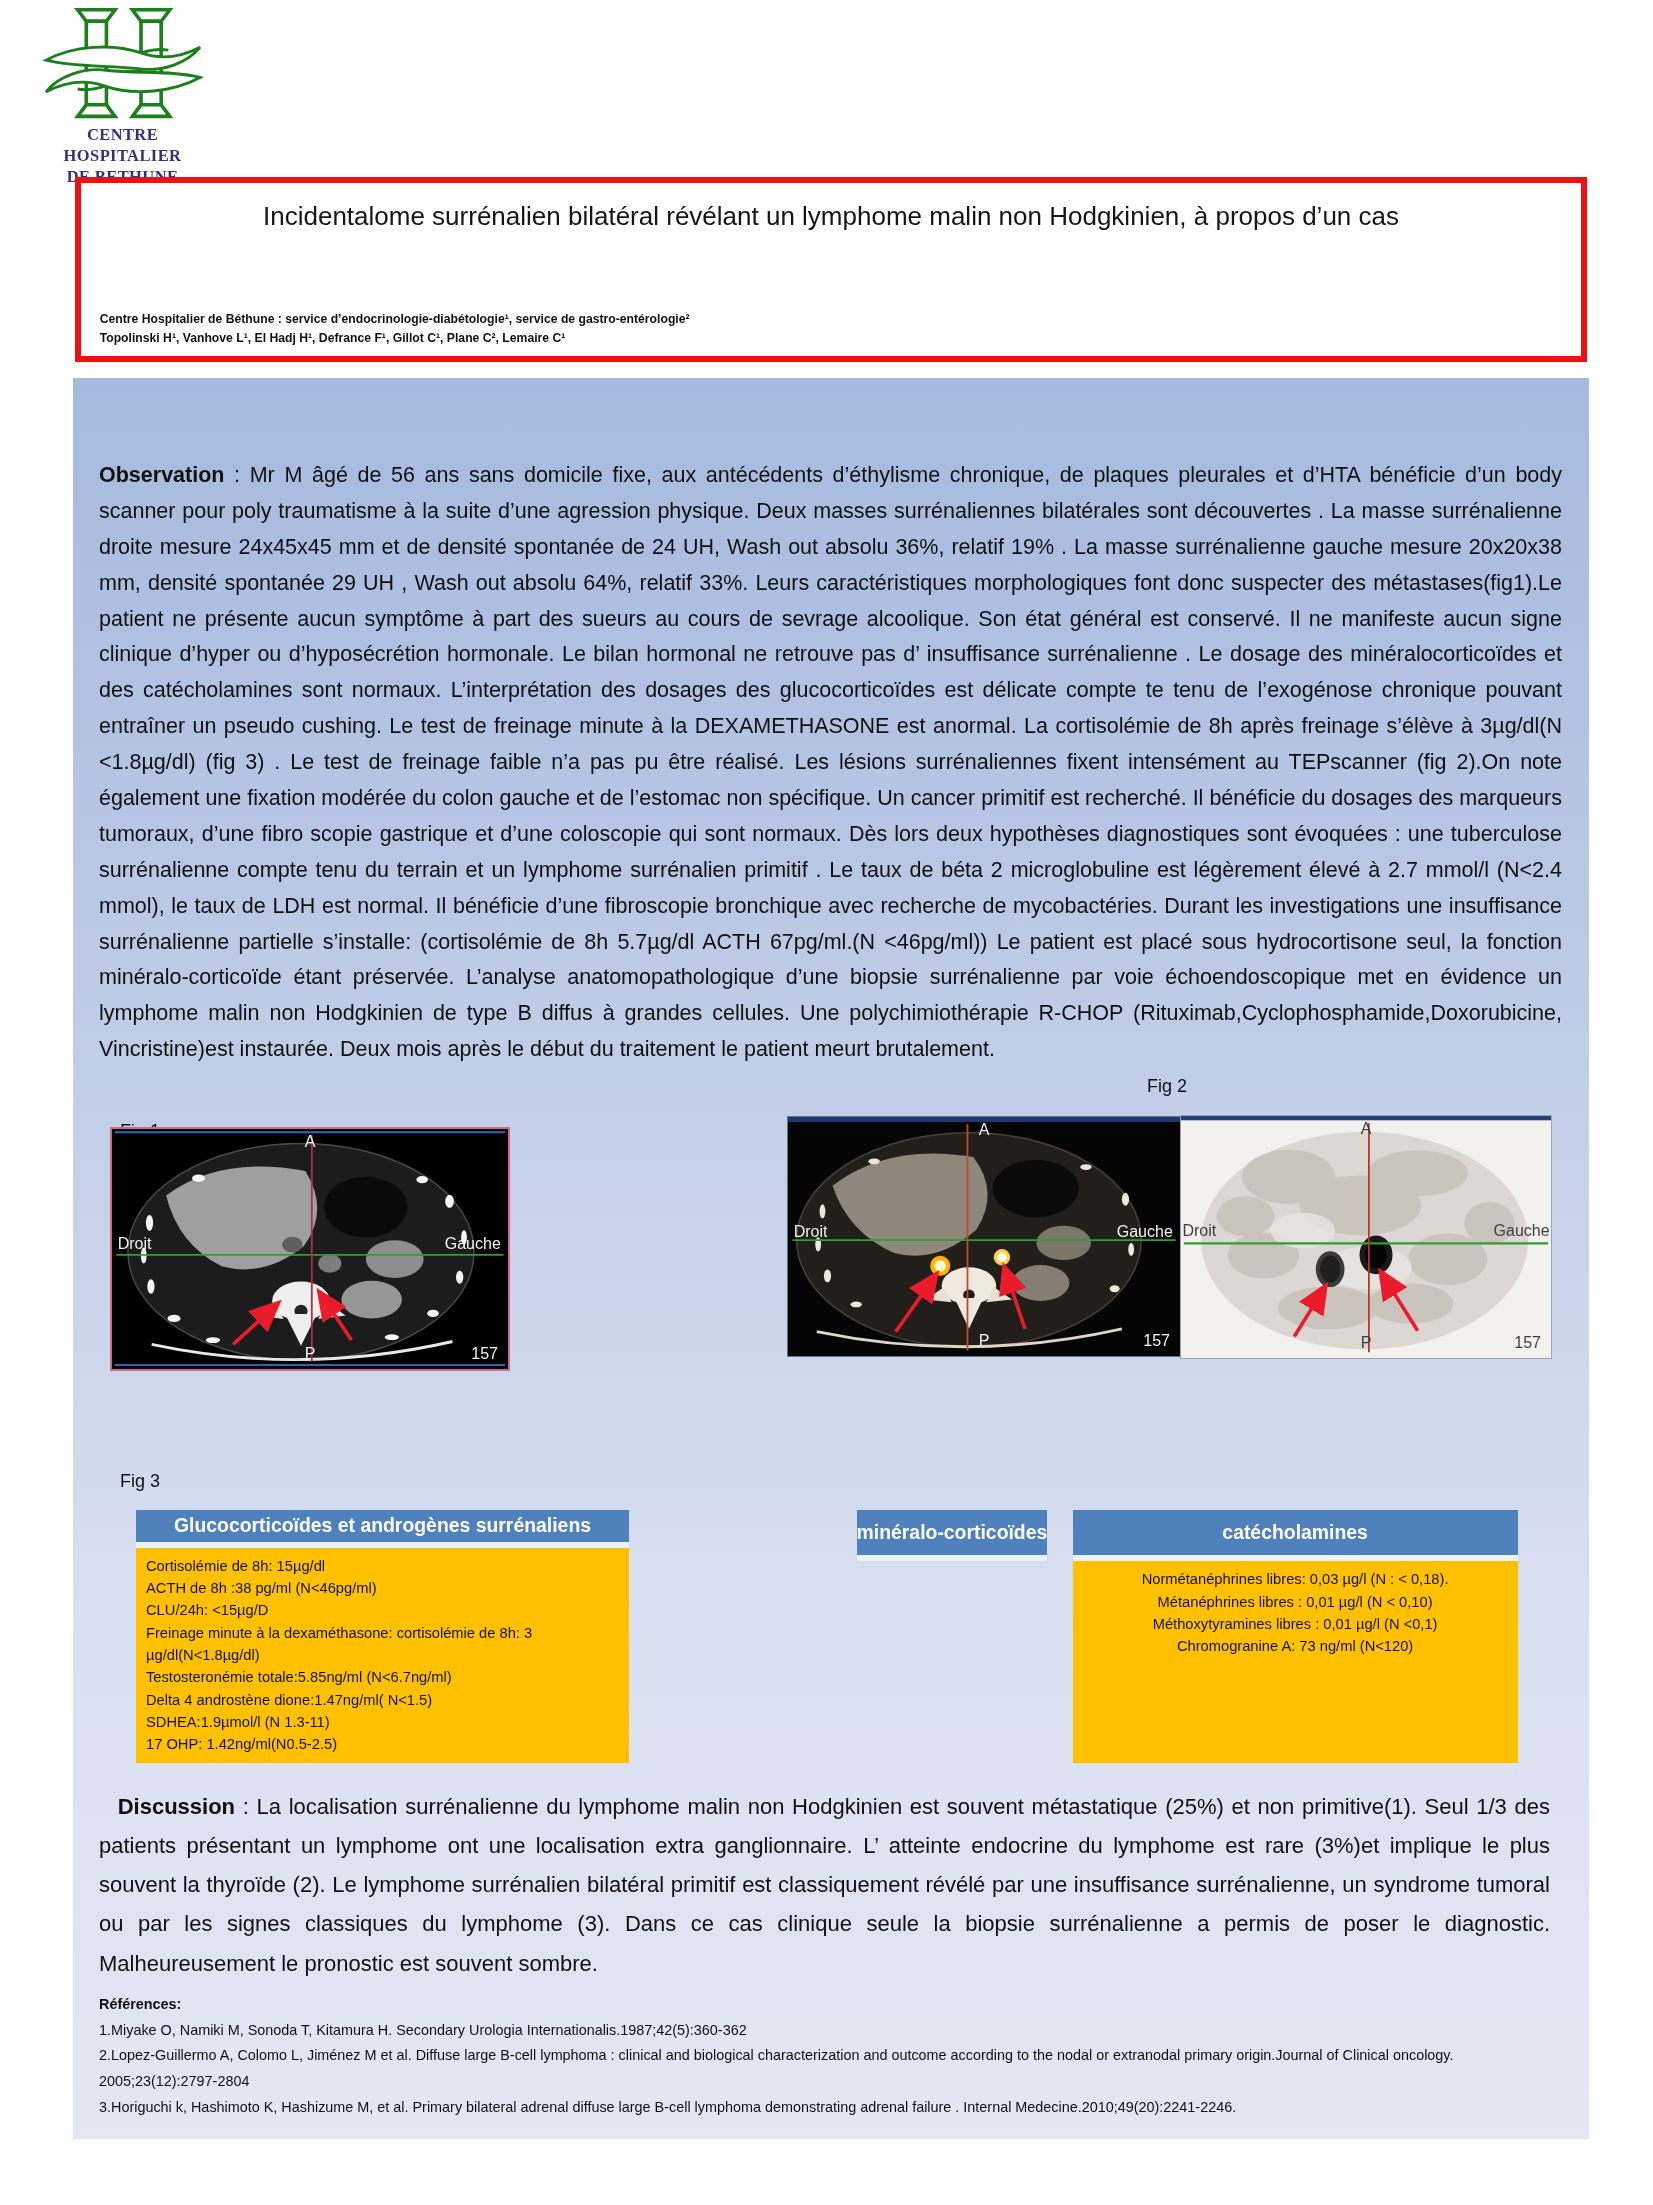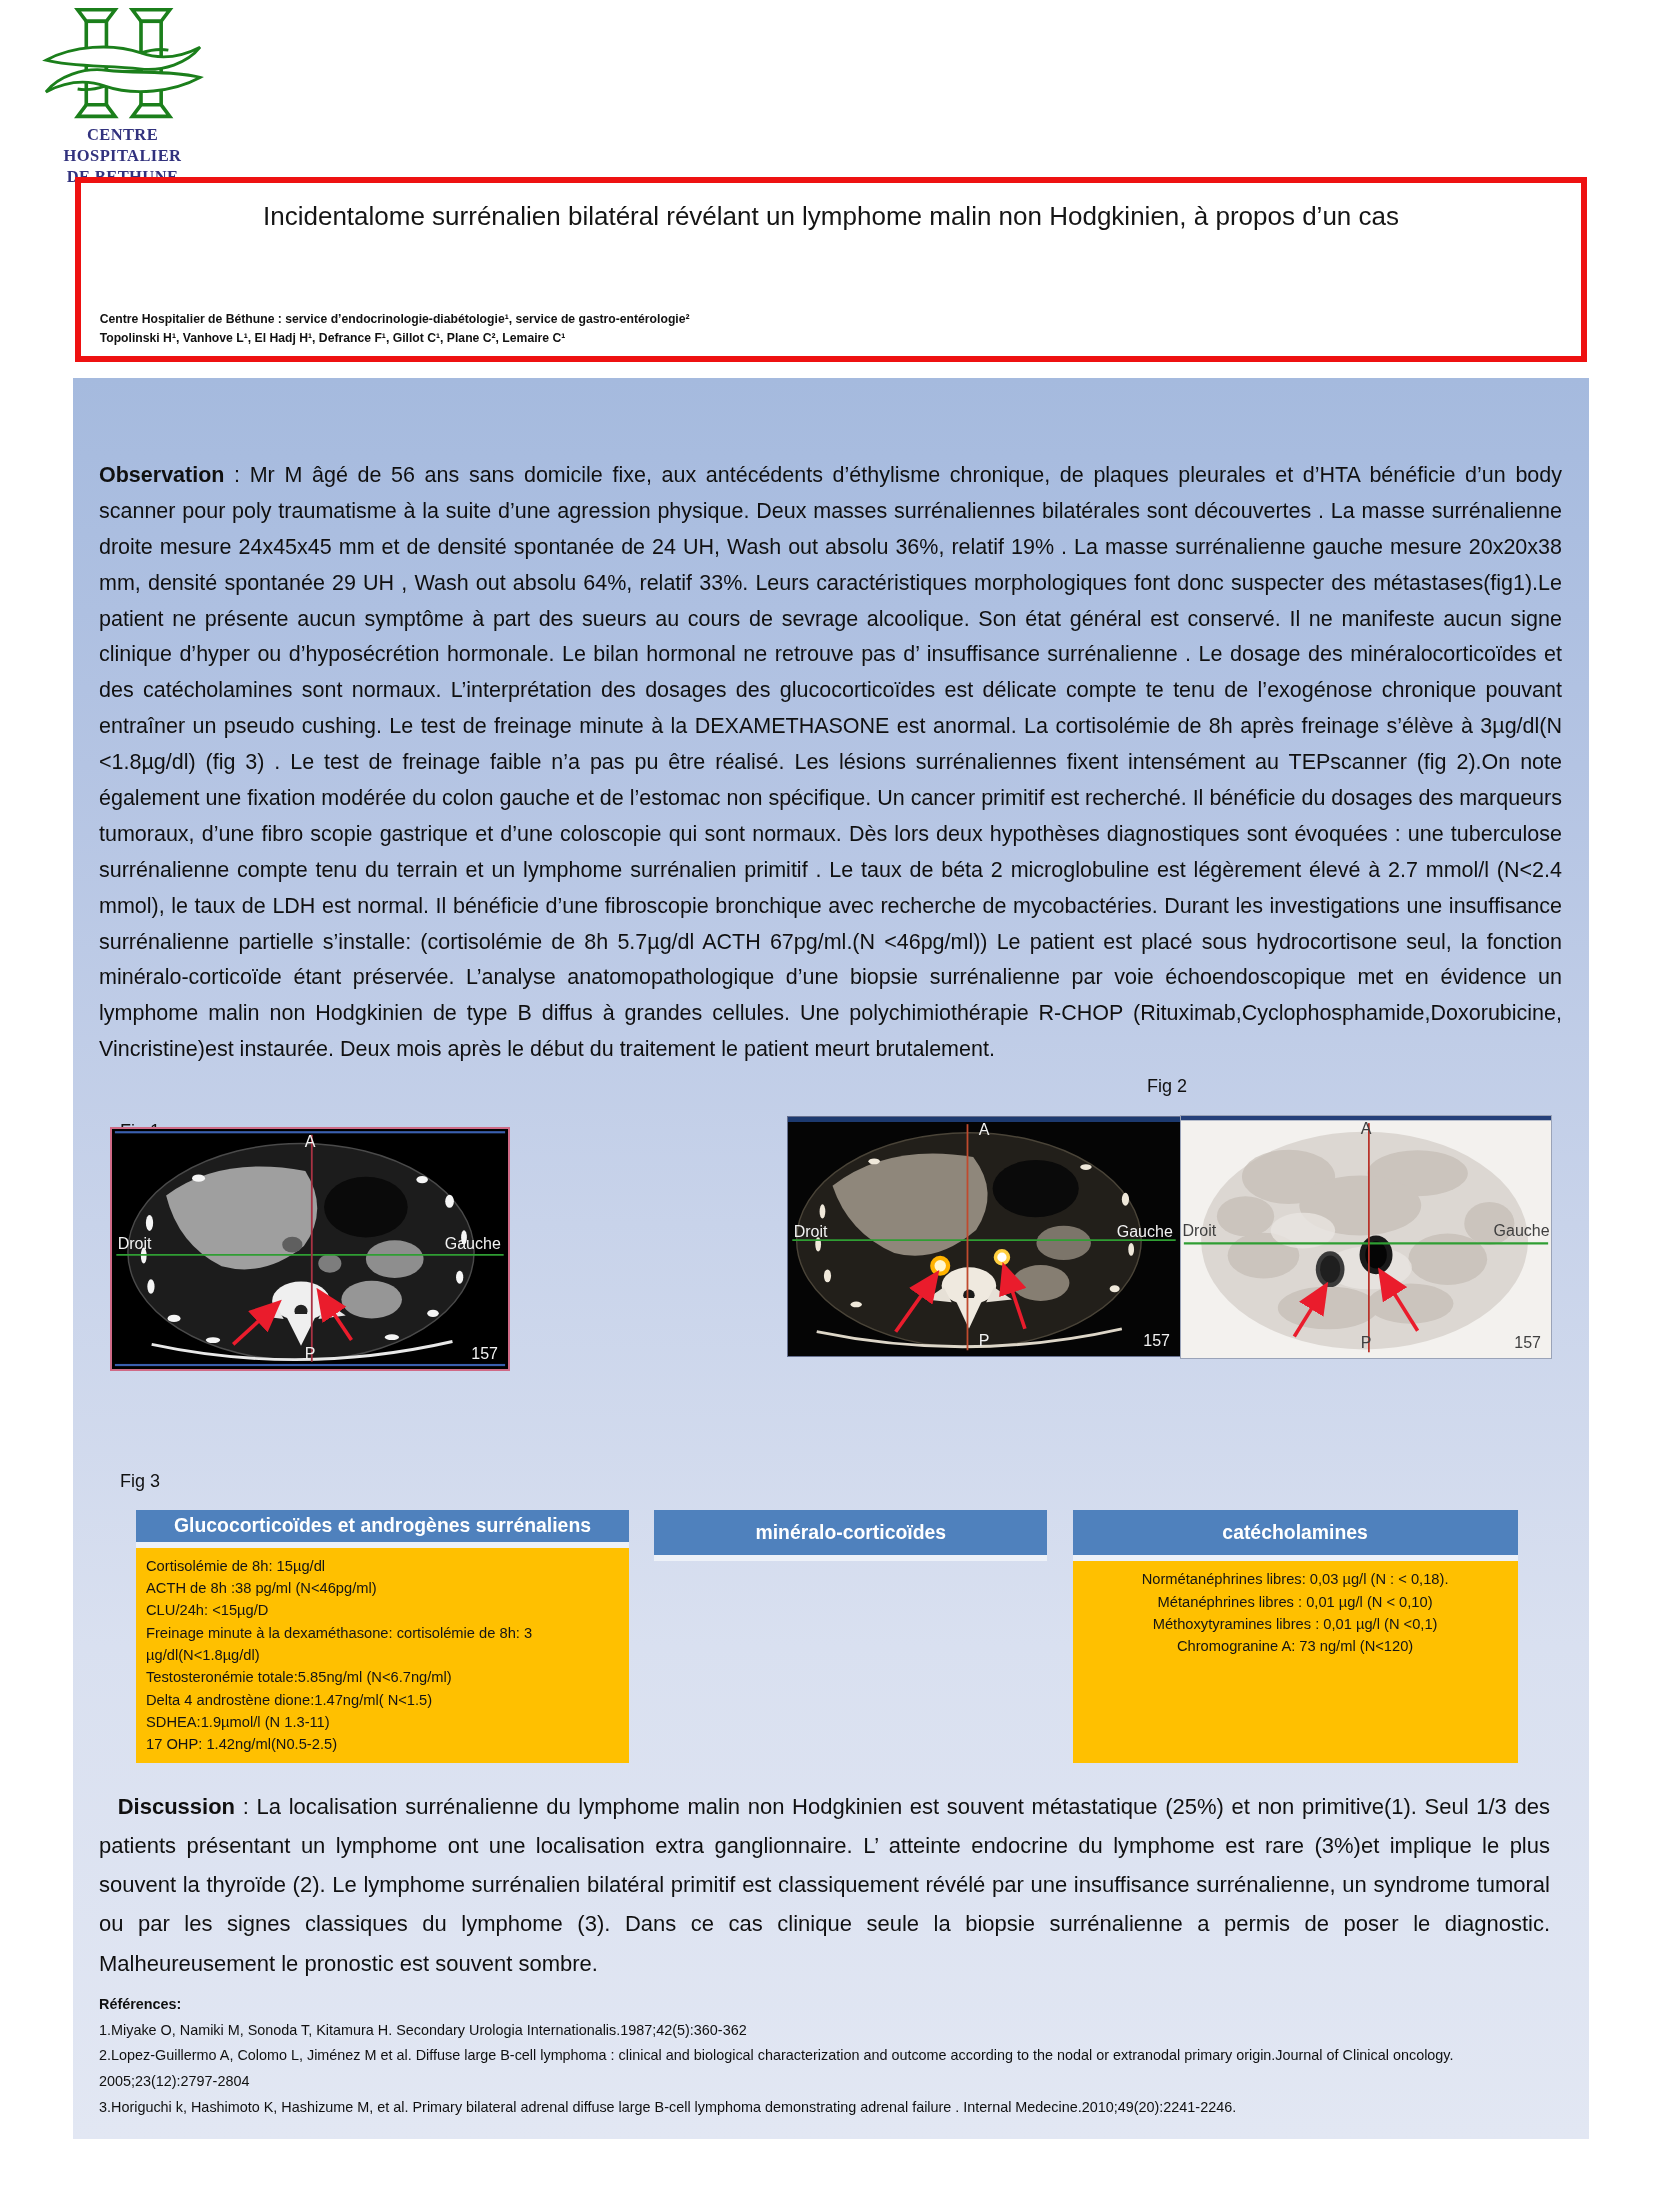--- a/index.html
+++ b/index.html
@@ -39,21 +39,21 @@
   .ctlbl.dark{color:#3f3f3f;}
   .lbl-a{left:0;right:0;top:4.3px;text-align:center;}
   .lbl-p{left:0;right:0;bottom:5.7px;text-align:center;}
   .lbl-droit{left:5.7px;top:106px;}
   .lbl-gauche{right:7.2px;top:106px;}
   .lbl-num{right:10px;bottom:5.7px;}
 
   
   .f3-table{position:absolute;left:42px;top:1132px;width:1405px;height:253px;display:flex;gap:4.3px;}
   .f3-col{display:flex;flex-direction:column;box-sizing:border-box;padding-left:21px;}
-  .f3-c1{width:514px;} .f3-c2{width:414px;} .f3-c3{width:466px;}
+  .f3-c1{width:514px;} .f3-c2{width:414px;align-items:flex-end;} .f3-c3{width:466px;}
   .f3-hd{background:#4f81bd;color:#fff;font-weight:700;font-size:19.4px;height:45px;
          display:flex;align-items:center;justify-content:center;border-bottom:6.5px solid #edf1f8;}
   .f3-bd{background:#ffc000;flex:1;padding:7.2px 10px;font-size:14.7px;line-height:1.52;color:#141414;}
   .f3-c3 .f3-bd{text-align:center;}
 
   
   .disc{left:26px;top:1409px;right:39px;font-size:22px;line-height:1.78;text-align:justify;text-indent:18.7px;}
   .refs{position:absolute;left:26px;top:1614px;right:18px;font-size:14.4px;line-height:1.78;color:#101010;}
   .refs .hd{font-weight:700;}
 </style>

